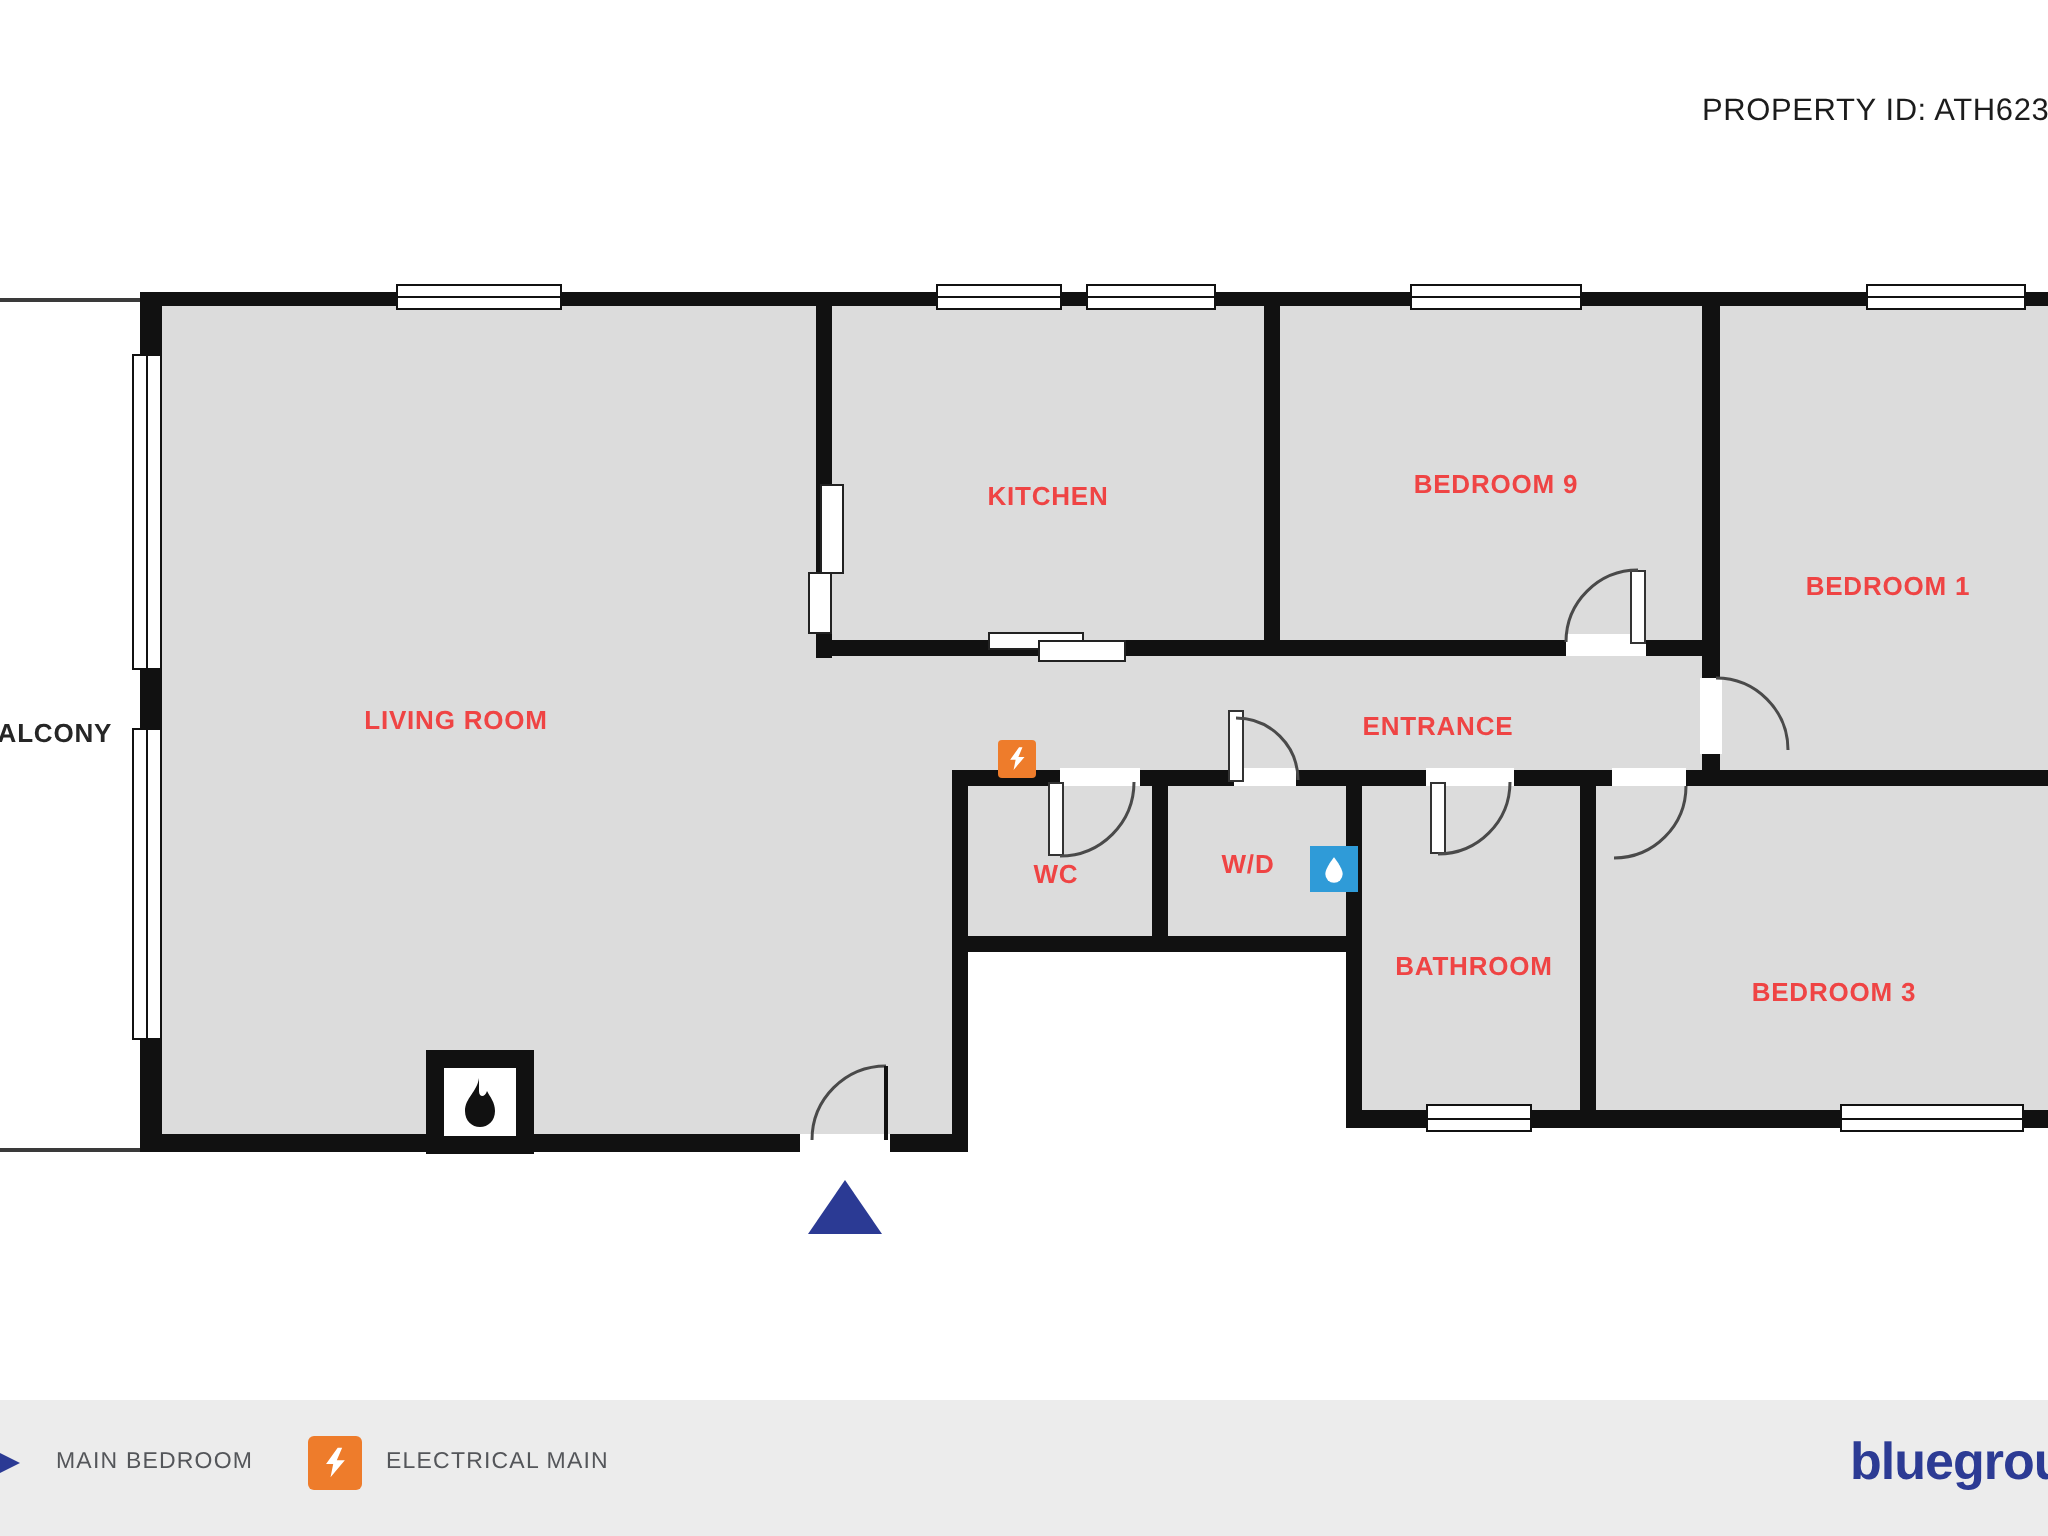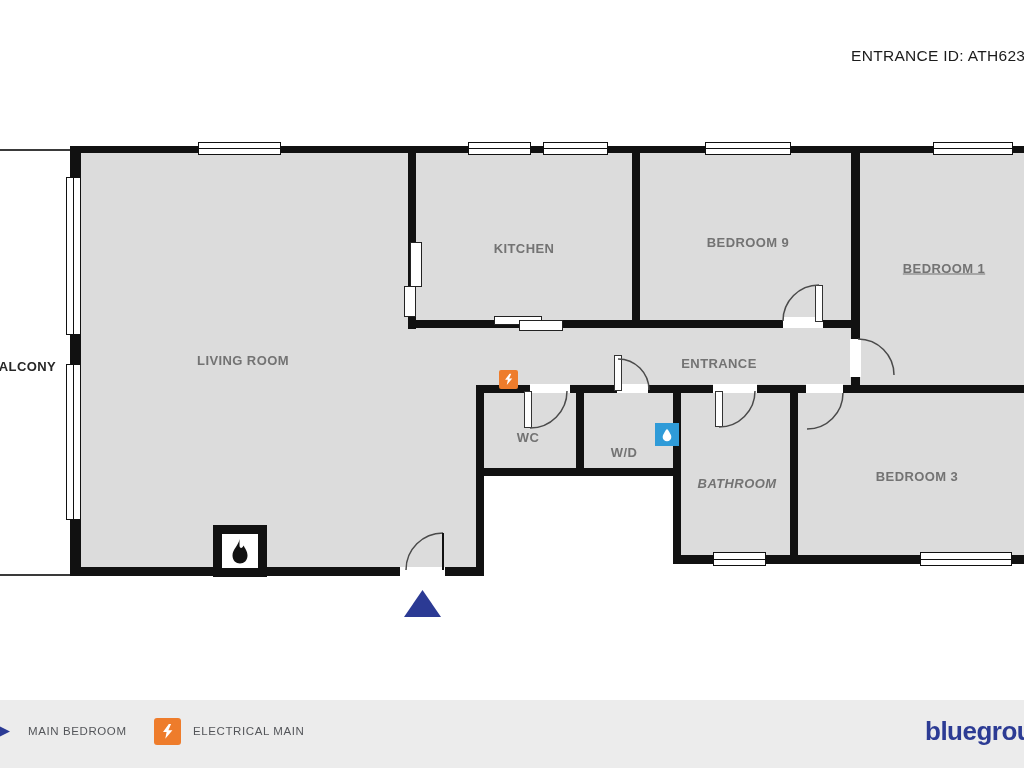--- a/index.html
+++ b/index.html
@@ -11,21 +11,21 @@
   .fill{position:absolute;background:#dcdcdc;}
   .thinline{position:absolute;background:#3a3a3a;}
   .window{position:absolute;background:#ffffff;border:1.5px solid #111111;box-sizing:border-box;}
   .window.h::after{content:"";position:absolute;left:0;right:0;top:50%;height:1px;margin-top:-0.5px;background:#111111;}
   .window.v::after{content:"";position:absolute;top:0;bottom:0;left:50%;width:1px;margin-left:-0.5px;background:#111111;}
   .gapw{position:absolute;background:#ffffff;}
   .slider{position:absolute;background:#ffffff;border:1.2px solid #222222;box-sizing:border-box;}
   .leaf{position:absolute;background:#ffffff;border:1.2px solid #333333;box-sizing:border-box;}
   .room-label{
     position:absolute;transform:translate(-50%,-50%);
-    font-size:13px;font-weight:bold;color:#737373;letter-spacing:.4px;white-space:nowrap;
+    font-size:13px;font-weight:bold;color:#ef4444;letter-spacing:.4px;white-space:nowrap;
   }
   .property-id{
     position:absolute;left:851px;top:47px;font-size:15.5px;color:#1c1c1c;
     letter-spacing:.3px;white-space:nowrap;
   }
   .balcony-label{
     position:absolute;left:-11px;top:359px;font-size:13px;font-weight:bold;
     color:#262626;letter-spacing:.4px;white-space:nowrap;
   }
   .fireplace-outer{position:absolute;left:213px;top:525px;width:54px;height:52px;background:#111111;}
@@ -53,21 +53,21 @@
     position:absolute;left:925px;top:731px;transform:translateY(-50%);
     font-size:26px;font-weight:bold;color:#2c3b94;letter-spacing:-.5px;white-space:nowrap;
   }
   svg.overlay{position:absolute;left:0;top:0;pointer-events:none;}
 </style>
 </head>
 <body>
 
 <div id="stage">
 
-  <div class="property-id">ENTRANCE ID: ATH623</div>
+  <div class="property-id">PROPERTY ID: ATH623</div>
 
   <div class="fill" style="left:75px;top:150px;width:405px;height:422px;"></div>
   <div class="fill" style="left:412px;top:150px;width:612px;height:243px;"></div>
   <div class="fill" style="left:478px;top:388px;width:202px;height:88px;"></div>
   <div class="fill" style="left:678px;top:388px;width:346px;height:176px;"></div>
 
   <div class="thinline" style="left:0;top:149px;width:70px;height:2px;"></div>
   <div class="thinline" style="left:0;top:574px;width:70px;height:2px;"></div>
 
   <div class="wall" style="left:70px;top:146px;width:954px;height:7px;"></div>
@@ -146,29 +146,29 @@
     <line x1="443" y1="533" x2="443" y2="570" stroke="#111111" stroke-width="2"></line>
     <path d="M530,428 A37,37 0 0 0 567,391" stroke="#4a4a4a" stroke-width="1.5" fill="none"></path>
     <path d="M618,359 A31,31 0 0 1 649,390" stroke="#4a4a4a" stroke-width="1.5" fill="none"></path>
     <path d="M719,427 A36,36 0 0 0 755,391" stroke="#4a4a4a" stroke-width="1.5" fill="none"></path>
     <path d="M819,285 A36,36 0 0 0 783,321" stroke="#4a4a4a" stroke-width="1.5" fill="none"></path>
     <path d="M858,339 A36,36 0 0 1 894,375" stroke="#4a4a4a" stroke-width="1.5" fill="none"></path>
     <path d="M843,393 A36,36 0 0 1 807,429" stroke="#4a4a4a" stroke-width="1.5" fill="none"></path>
     <polygon points="404,617 441,617 422.5,590" fill="#2b3a94"></polygon>
   </svg>
 
-  <div class="room-label" style="left:243px;top:360px;">LIVING ROOM</div>
+  <div class="room-label" style="left:228px;top:360px;">LIVING ROOM</div>
   <div class="room-label" style="left:524px;top:248px;">KITCHEN</div>
   <div class="room-label" style="left:748px;top:242px;">BEDROOM 9</div>
-  <div class="room-label" style="left:944px;top:268px;text-decoration:underline;">BEDROOM 1</div>
+  <div class="room-label" style="left:944px;top:293px;">BEDROOM 1</div>
   <div class="room-label" style="left:719px;top:363px;">ENTRANCE</div>
   <div class="room-label" style="left:528px;top:437px;">WC</div>
-  <div class="room-label" style="left:624px;top:452px;">W/D</div>
-  <div class="room-label" style="left:737px;top:483px;font-style:italic;">BATHROOM</div>
-  <div class="room-label" style="left:917px;top:476px;">BEDROOM 3</div>
+  <div class="room-label" style="left:624px;top:432px;">W/D</div>
+  <div class="room-label" style="left:737px;top:483px;">BATHROOM</div>
+  <div class="room-label" style="left:917px;top:496px;">BEDROOM 3</div>
   <div class="balcony-label">BALCONY</div>
 
   <div class="legend-bar">
     <svg style="position: absolute; left: -9px; top: 22px;" width="19" height="19" viewBox="0 0 19 19">
       <polygon points="0,0 19,9.5 0,19" fill="#2b3a94"></polygon>
     </svg>
     <div class="legend-text" style="left:28px;top:31px;">MAIN BEDROOM</div>
     <div class="legend-panel-box" style="top:18px;">
       <svg width="17" height="17" viewBox="0 0 19 19">
         <path fill="#ffffff" d="M11,1 L4.5,10 H8.5 L7,17.5 L15,8 H10.5 L13.5,1 Z"></path>

